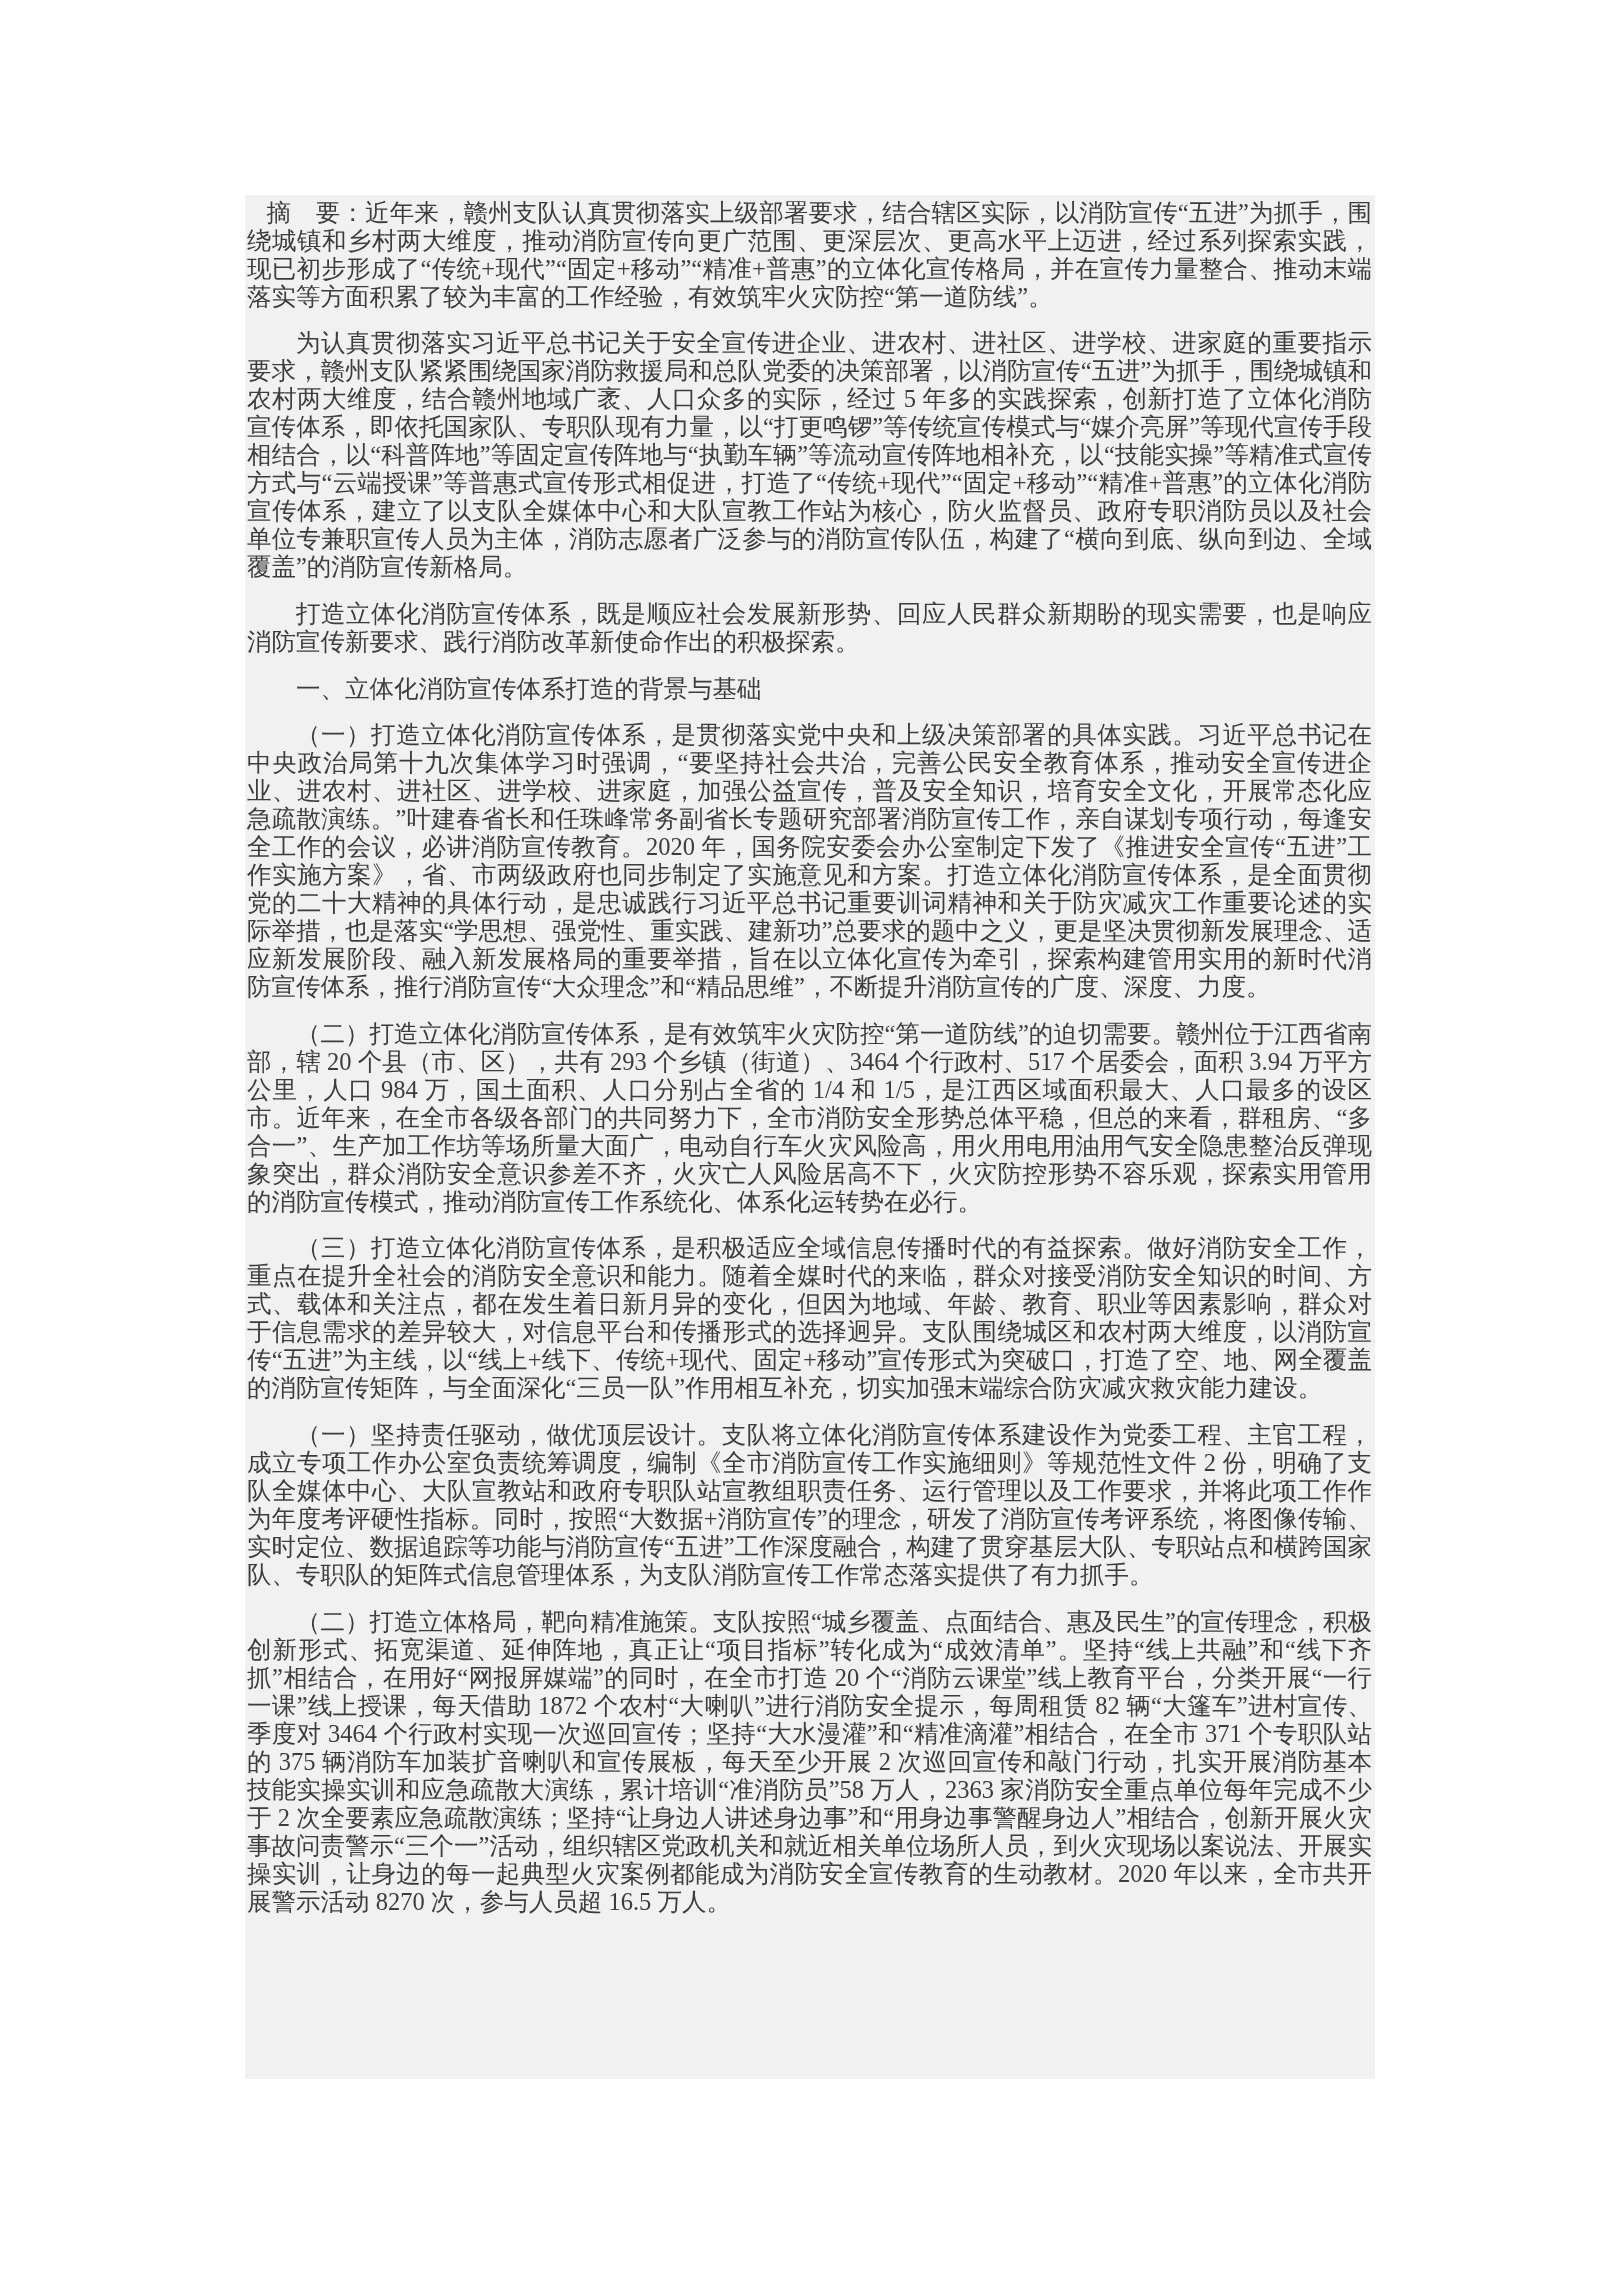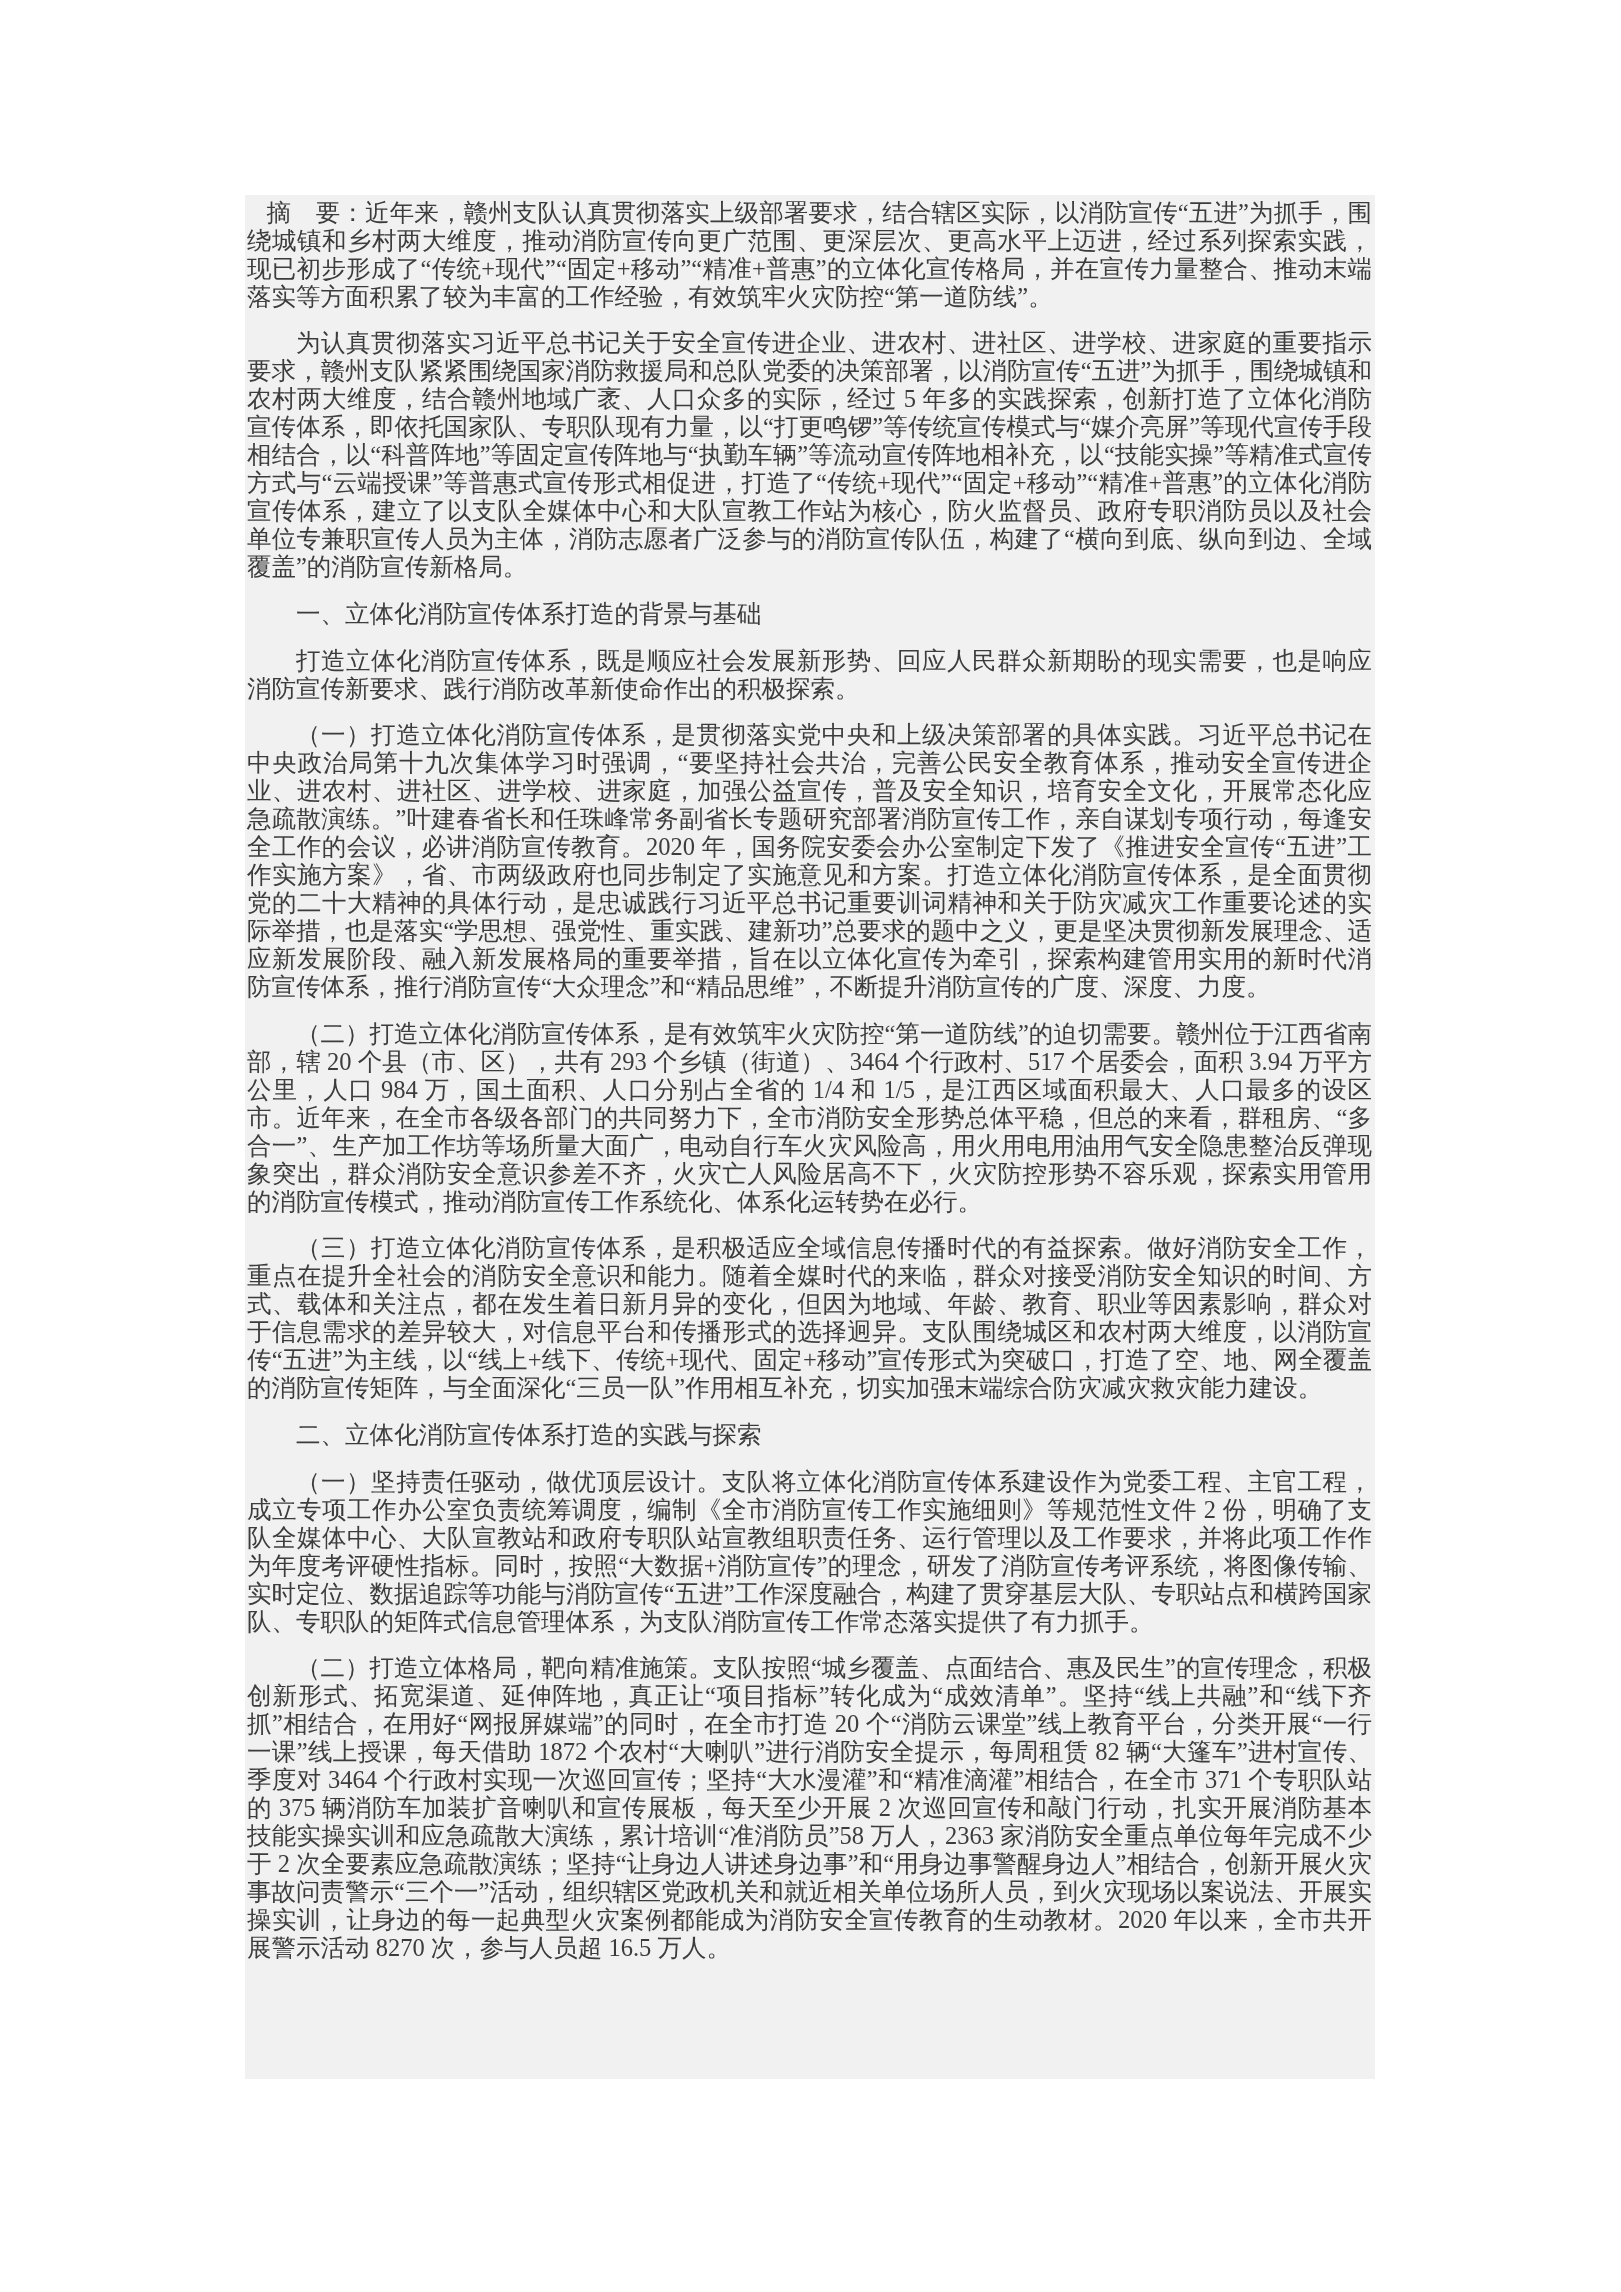--- a/index.html
+++ b/index.html
@@ -45,23 +45,22 @@
     font-weight: normal;
   }
 </style>
 </head>
 <body style="background: rgb(255, 255, 255);">
 
 <div class="page">
   <div class="article" id="article" style="background: rgb(241, 241, 241); color: rgb(60, 60, 60);">
       <p class="block block--abstract">摘　要：近年来，赣州支队认真贯彻落实上级部署要求，结合辖区实际，以消防宣传“五进”为抓手，围绕城镇和乡村两大维度，推动消防宣传向更广范围、更深层次、更高水平上迈进，经过系列探索实践，现已初步形成了“传统+现代”“固定+移动”“精准+普惠”的立体化宣传格局，并在宣传力量整合、推动末端落实等方面积累了较为丰富的工作经验，有效筑牢火灾防控“第一道防线”。</p>
       <p class="block block--paragraph">为认真贯彻落实习近平总书记关于安全宣传进企业、进农村、进社区、进学校、进家庭的重要指示要求，赣州支队紧紧围绕国家消防救援局和总队党委的决策部署，以消防宣传“五进”为抓手，围绕城镇和农村两大维度，结合赣州地域广袤、人口众多的实际，经过 5 年多的实践探索，创新打造了立体化消防宣传体系，即依托国家队、专职队现有力量，以“打更鸣锣”等传统宣传模式与“媒介亮屏”等现代宣传手段相结合，以“科普阵地”等固定宣传阵地与“执勤车辆”等流动宣传阵地相补充，以“技能实操”等精准式宣传方式与“云端授课”等普惠式宣传形式相促进，打造了“传统+现代”“固定+移动”“精准+普惠”的立体化消防宣传体系，建立了以支队全媒体中心和大队宣教工作站为核心，防火监督员、政府专职消防员以及社会单位专兼职宣传人员为主体，消防志愿者广泛参与的消防宣传队伍，构建了“横向到底、纵向到边、全域覆盖”的消防宣传新格局。</p>
+      <p class="block block--paragraph">打造立体化消防宣传体系，既是顺应社会发展新形势、回应人民群众新期盼的现实需要，也是响应消防宣传新要求、践行消防改革新使命作出的积极探索。</p>
       <p class="block block--heading">一、立体化消防宣传体系打造的背景与基础</p>
-      <p class="block block--paragraph">打造立体化消防宣传体系，既是顺应社会发展新形势、回应人民群众新期盼的现实需要，也是响应消防宣传新要求、践行消防改革新使命作出的积极探索。</p>
       <p class="block block--paragraph">（一）打造立体化消防宣传体系，是贯彻落实党中央和上级决策部署的具体实践。习近平总书记在中央政治局第十九次集体学习时强调，“要坚持社会共治，完善公民安全教育体系，推动安全宣传进企业、进农村、进社区、进学校、进家庭，加强公益宣传，普及安全知识，培育安全文化，开展常态化应急疏散演练。”叶建春省长和任珠峰常务副省长专题研究部署消防宣传工作，亲自谋划专项行动，每逢安全工作的会议，必讲消防宣传教育。2020 年，国务院安委会办公室制定下发了《推进安全宣传“五进”工作实施方案》，省、市两级政府也同步制定了实施意见和方案。打造立体化消防宣传体系，是全面贯彻党的二十大精神的具体行动，是忠诚践行习近平总书记重要训词精神和关于防灾减灾工作重要论述的实际举措，也是落实“学思想、强党性、重实践、建新功”总要求的题中之义，更是坚决贯彻新发展理念、适应新发展阶段、融入新发展格局的重要举措，旨在以立体化宣传为牵引，探索构建管用实用的新时代消防宣传体系，推行消防宣传“大众理念”和“精品思维”，不断提升消防宣传的广度、深度、力度。</p>
       <p class="block block--paragraph">（二）打造立体化消防宣传体系，是有效筑牢火灾防控“第一道防线”的迫切需要。赣州位于江西省南部，辖 20 个县（市、区），共有 293 个乡镇（街道）、3464 个行政村、517 个居委会，面积 3.94 万平方公里，人口 984 万，国土面积、人口分别占全省的 1/4 和 1/5，是江西区域面积最大、人口最多的设区市。近年来，在全市各级各部门的共同努力下，全市消防安全形势总体平稳，但总的来看，群租房、“多合一”、生产加工作坊等场所量大面广，电动自行车火灾风险高，用火用电用油用气安全隐患整治反弹现象突出，群众消防安全意识参差不齐，火灾亡人风险居高不下，火灾防控形势不容乐观，探索实用管用的消防宣传模式，推动消防宣传工作系统化、体系化运转势在必行。</p>
       <p class="block block--paragraph">（三）打造立体化消防宣传体系，是积极适应全域信息传播时代的有益探索。做好消防安全工作，重点在提升全社会的消防安全意识和能力。随着全媒时代的来临，群众对接受消防安全知识的时间、方式、载体和关注点，都在发生着日新月异的变化，但因为地域、年龄、教育、职业等因素影响，群众对于信息需求的差异较大，对信息平台和传播形式的选择迥异。支队围绕城区和农村两大维度，以消防宣传“五进”为主线，以“线上+线下、传统+现代、固定+移动”宣传形式为突破口，打造了空、地、网全覆盖的消防宣传矩阵，与全面深化“三员一队”作用相互补充，切实加强末端综合防灾减灾救灾能力建设。</p>
-      <p class="block block--heading">二、立体化消防宣传体系打造的实践与探索</p>
       <p class="block block--paragraph">（一）坚持责任驱动，做优顶层设计。支队将立体化消防宣传体系建设作为党委工程、主官工程，成立专项工作办公室负责统筹调度，编制《全市消防宣传工作实施细则》等规范性文件 2 份，明确了支队全媒体中心、大队宣教站和政府专职队站宣教组职责任务、运行管理以及工作要求，并将此项工作作为年度考评硬性指标。同时，按照“大数据+消防宣传”的理念，研发了消防宣传考评系统，将图像传输、实时定位、数据追踪等功能与消防宣传“五进”工作深度融合，构建了贯穿基层大队、专职站点和横跨国家队、专职队的矩阵式信息管理体系，为支队消防宣传工作常态落实提供了有力抓手。</p>
       <p class="block block--paragraph">（二）打造立体格局，靶向精准施策。支队按照“城乡覆盖、点面结合、惠及民生”的宣传理念，积极创新形式、拓宽渠道、延伸阵地，真正让“项目指标”转化成为“成效清单”。坚持“线上共融”和“线下齐抓”相结合，在用好“网报屏媒端”的同时，在全市打造 20 个“消防云课堂”线上教育平台，分类开展“一行一课”线上授课，每天借助 1872 个农村“大喇叭”进行消防安全提示，每周租赁 82 辆“大篷车”进村宣传、季度对 3464 个行政村实现一次巡回宣传；坚持“大水漫灌”和“精准滴灌”相结合，在全市 371 个专职队站的 375 辆消防车加装扩音喇叭和宣传展板，每天至少开展 2 次巡回宣传和敲门行动，扎实开展消防基本技能实操实训和应急疏散大演练，累计培训“准消防员”58 万人，2363 家消防安全重点单位每年完成不少于 2 次全要素应急疏散演练；坚持“让身边人讲述身边事”和“用身边事警醒身边人”相结合，创新开展火灾事故问责警示“三个一”活动，组织辖区党政机关和就近相关单位场所人员，到火灾现场以案说法、开展实操实训，让身边的每一起典型火灾案例都能成为消防安全宣传教育的生动教材。2020 年以来，全市共开展警示活动 8270 次，参与人员超 16.5 万人。</p>
     </div>
 </div>
 
 
 </body></html>

